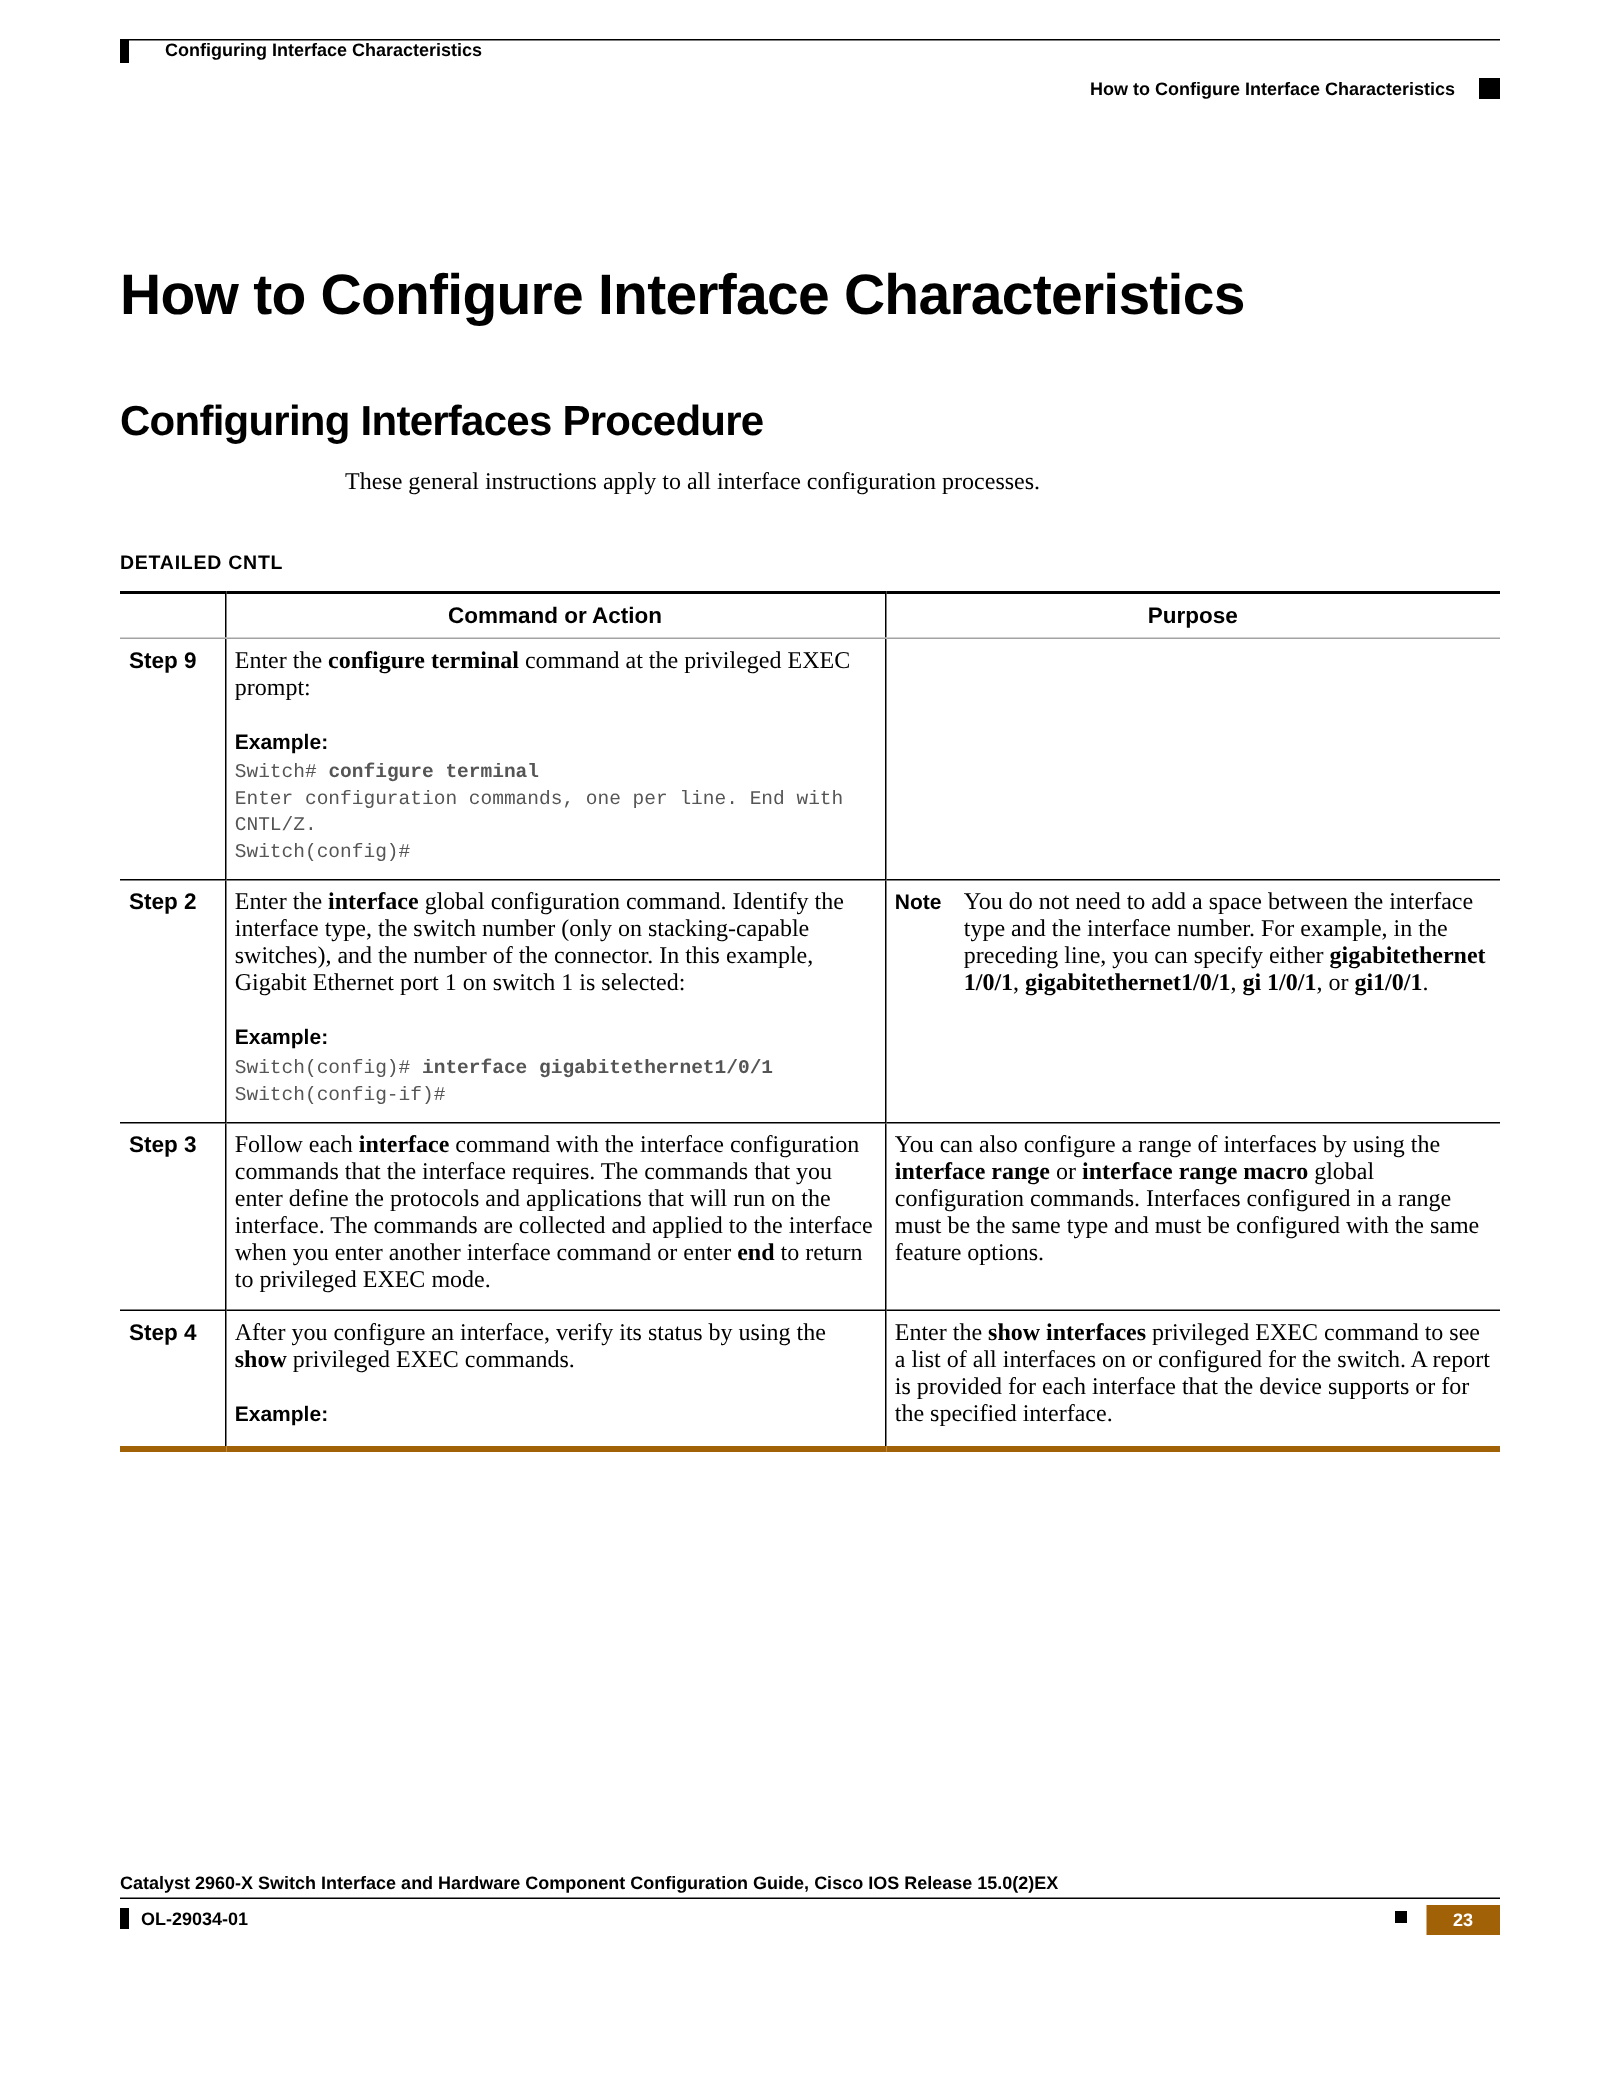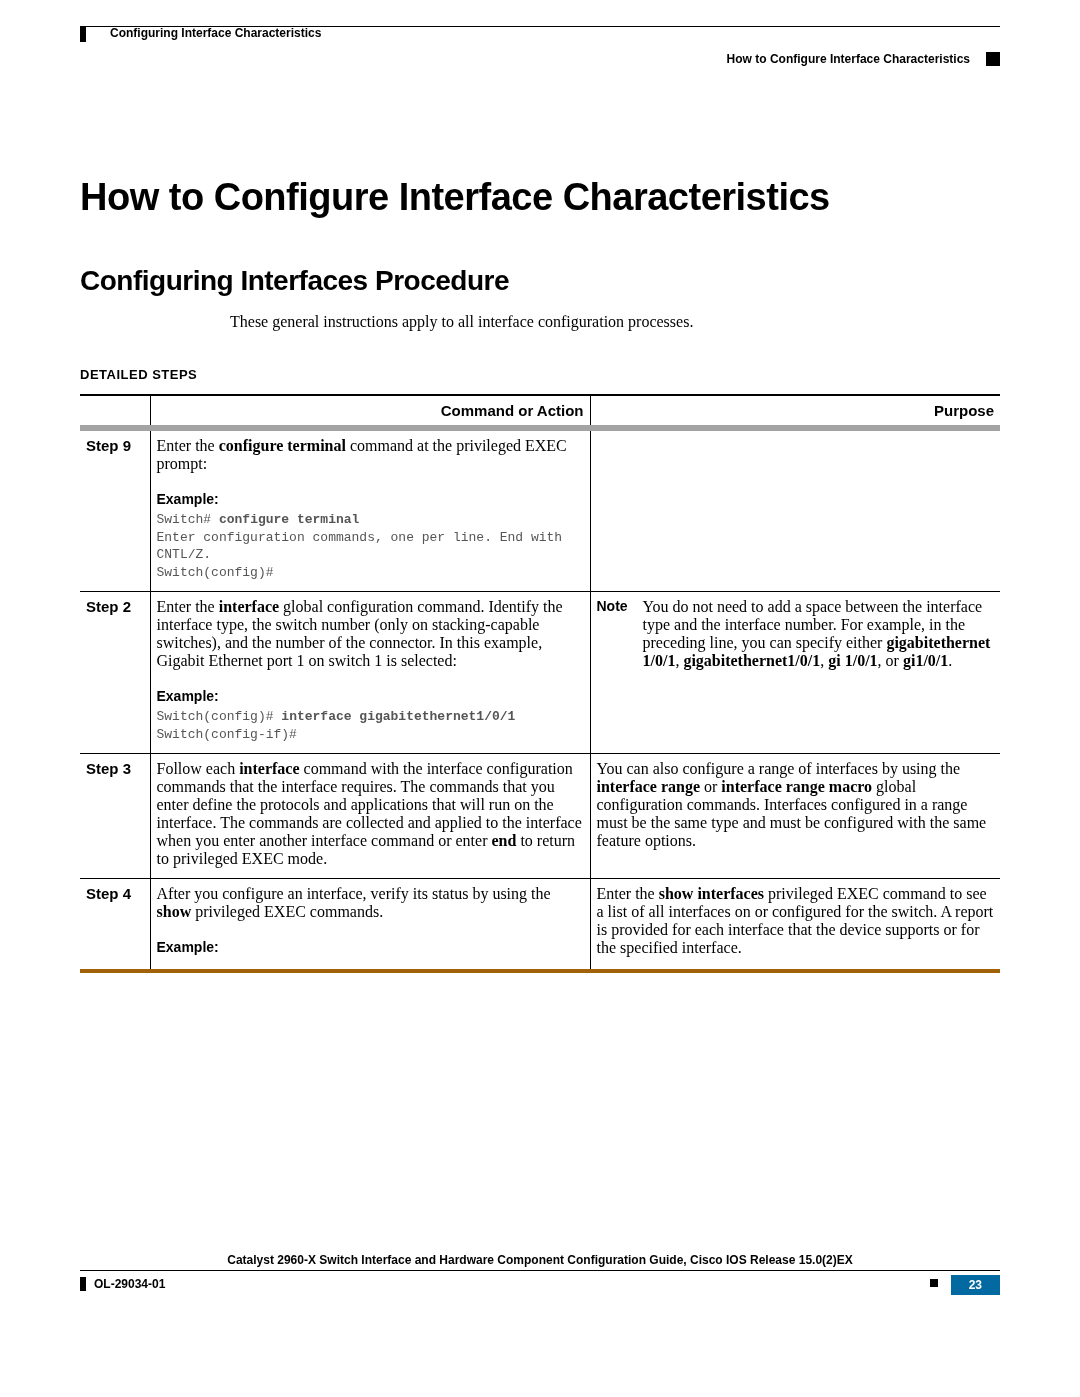--- a/index.html
+++ b/index.html
@@ -82,24 +82,24 @@
   table.steps {
     border-collapse: collapse;
     width: 100%;
     font-size: 16px;
     table-layout: fixed;
   }
   table.steps th {
     font-family: Arial, Helvetica, sans-serif;
     font-size: 15px;
     font-weight: bold;
-    text-align: right;
+    text-align: center;
     padding: 6px 6px;
     border-top: 2px solid #000;
-    border-bottom: 6px solid #a3a3a3;
+    border-bottom: 1px solid #a3a3a3;
     border-left: 1px solid #000;
   }
   table.steps th.steps-col {
     border-left: none;
   }
   table.steps td {
     padding: 6px 6px 10px 6px;
     border-top: 1px solid #000;
     border-left: 1px solid #000;
     vertical-align: top;
@@ -143,21 +143,21 @@
     min-width: 46px;
   }
   .note-body {
     font-size: 16px;
   }
   .footer {
     margin-top: 280px;
     position: relative;
   }
   .footer-title {
-    text-align: center;
+    text-align: left;
     font-family: Arial, Helvetica, sans-serif;
     font-size: 12px;
     font-weight: bold;
     padding-bottom: 3px;
     margin-right: 0;
   }
   .footer-rule {
     border-top: 1px solid #000;
   }
   .footer-row {
@@ -179,21 +179,21 @@
     left: 14px;
     top: 2px;
     font-family: Arial, Helvetica, sans-serif;
     font-size: 12px;
     font-weight: bold;
   }
   .page-num-box {
     position: absolute;
     right: 0;
     top: 0;
-    background: #0369a1;
+    background: #a16207;
     color: #fff;
     font-family: Arial, Helvetica, sans-serif;
     font-size: 12px;
     font-weight: bold;
     padding: 3px 18px;
     margin-left: 44px;
   }
   .small-sq {
     position: absolute;
     right: 62px;
@@ -214,21 +214,21 @@
     <div class="section-title-top">How to Configure Interface Characteristics</div>
     <div class="right-mark"></div>
   </div>
 
   <h1 class="main-heading">How to Configure Interface Characteristics</h1>
 
   <h2 class="section-heading">Configuring Interfaces Procedure</h2>
 
   <p class="intro">These general instructions apply to all interface configuration processes.</p>
 
-  <div class="detailed-steps">DETAILED STEPS</div>
+  <div class="detailed-steps">DETAILED CNTL</div>
 
   <table class="steps">
     <colgroup>
       <col style="width:70px">
       <col style="width:440px">
       <col>
     </colgroup>
     <thead>
       <tr>
         <th class="steps-col"></th>

